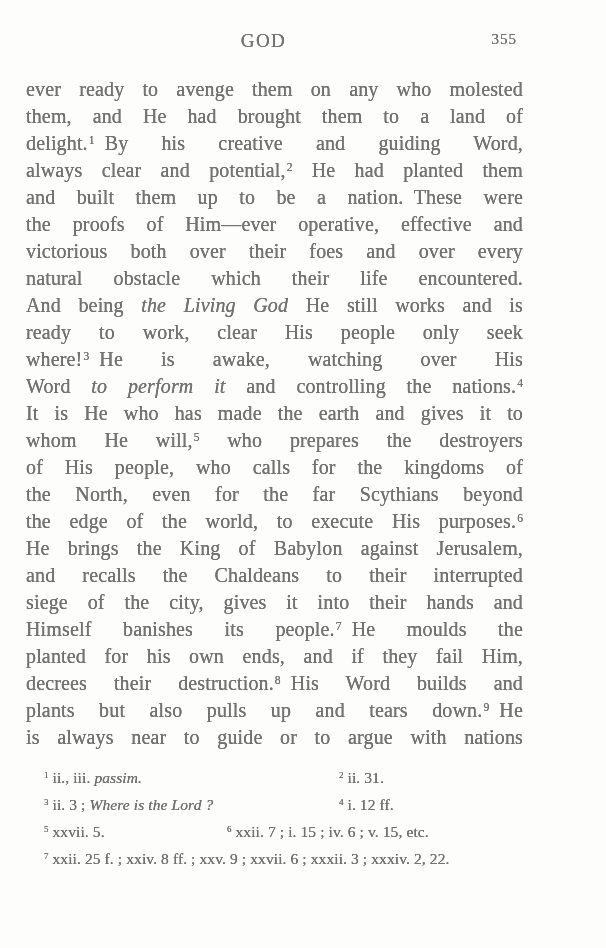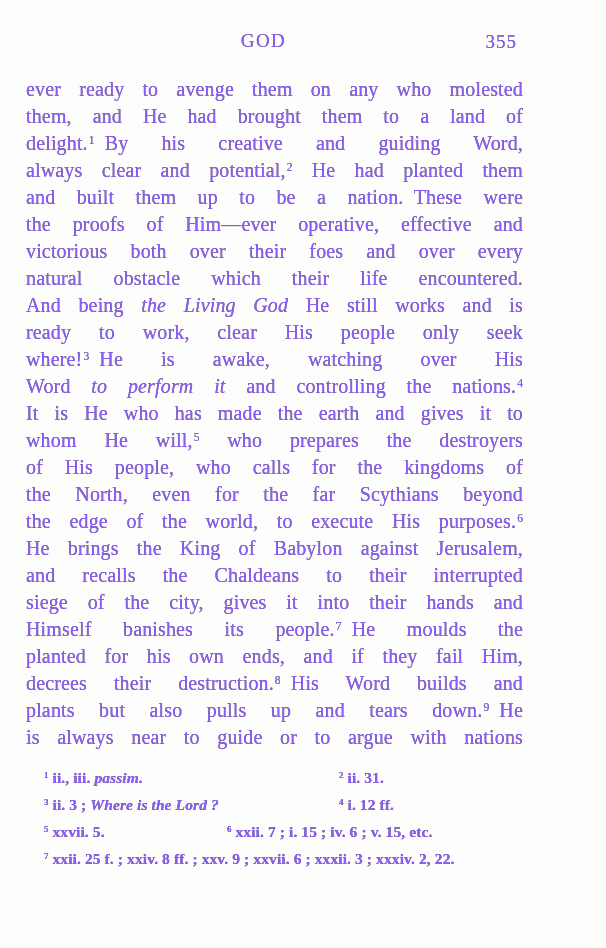--- a/index.html
+++ b/index.html
@@ -1,52 +1,52 @@
 <!DOCTYPE html>
 <html><head>
 <meta charset="utf-8">
 <style>
   html,body { margin:0; padding:0; background:#e8e8e8; }
   .page {
     position:relative;
     width:606px; height:948px;
     background:#fdfdfc;
     font-family:"Liberation Serif","DejaVu Serif",serif;
-    color:#8b5cf6;
+    color:#737373;
     overflow:hidden;
     text-shadow:0 0 .3px rgba(20,20,20,.7);
   }
   .running-header {
     position:absolute; top:30px; left:26px; width:497px;
     text-align:center; font-size:19px; letter-spacing:1.5px;
     padding-right:22px; box-sizing:border-box;
   }
   .page-number {
     position:absolute; top:31px; right:89px;
-    font-size:19px; letter-spacing:1px;
+    font-size:15px; letter-spacing:1px;
   }
   .body-text {
     position:absolute; top:76px; left:26px; width:497px;
     font-size:20px; line-height:27px; letter-spacing:.15px;
   }
   .line {
     height:27px;
     text-align:justify; text-align-last:justify; text-justify:inter-word;
   }
   .it { font-style:italic; }
   sup.fnref {
     font-size:.58em; line-height:0; position:relative;
     vertical-align:baseline; top:-.55em; letter-spacing:0;
     padding-left:1px;
   }
   .footnotes {
     position:absolute; top:764px; left:26px; width:530px;
     font-size:15.5px; line-height:27px; letter-spacing:.1px;
   }
-  .fn-row { position:relative; height:27px; padding-left:17px; white-space:nowrap;font-weight:bold; }
+  .fn-row { position:relative; height:27px; padding-left:17px; white-space:nowrap; }
   .fn-cell { display:inline; }
   .fn-cell.pos-right { position:absolute; left:312px; top:0; }
   .fn-cell.pos-mid   { position:absolute; left:200px; top:0; }
 </style>
 </head>
 <body>
 
 <div class="page">
   <div class="running-header">GOD</div>
   <div class="page-number">355</div>

